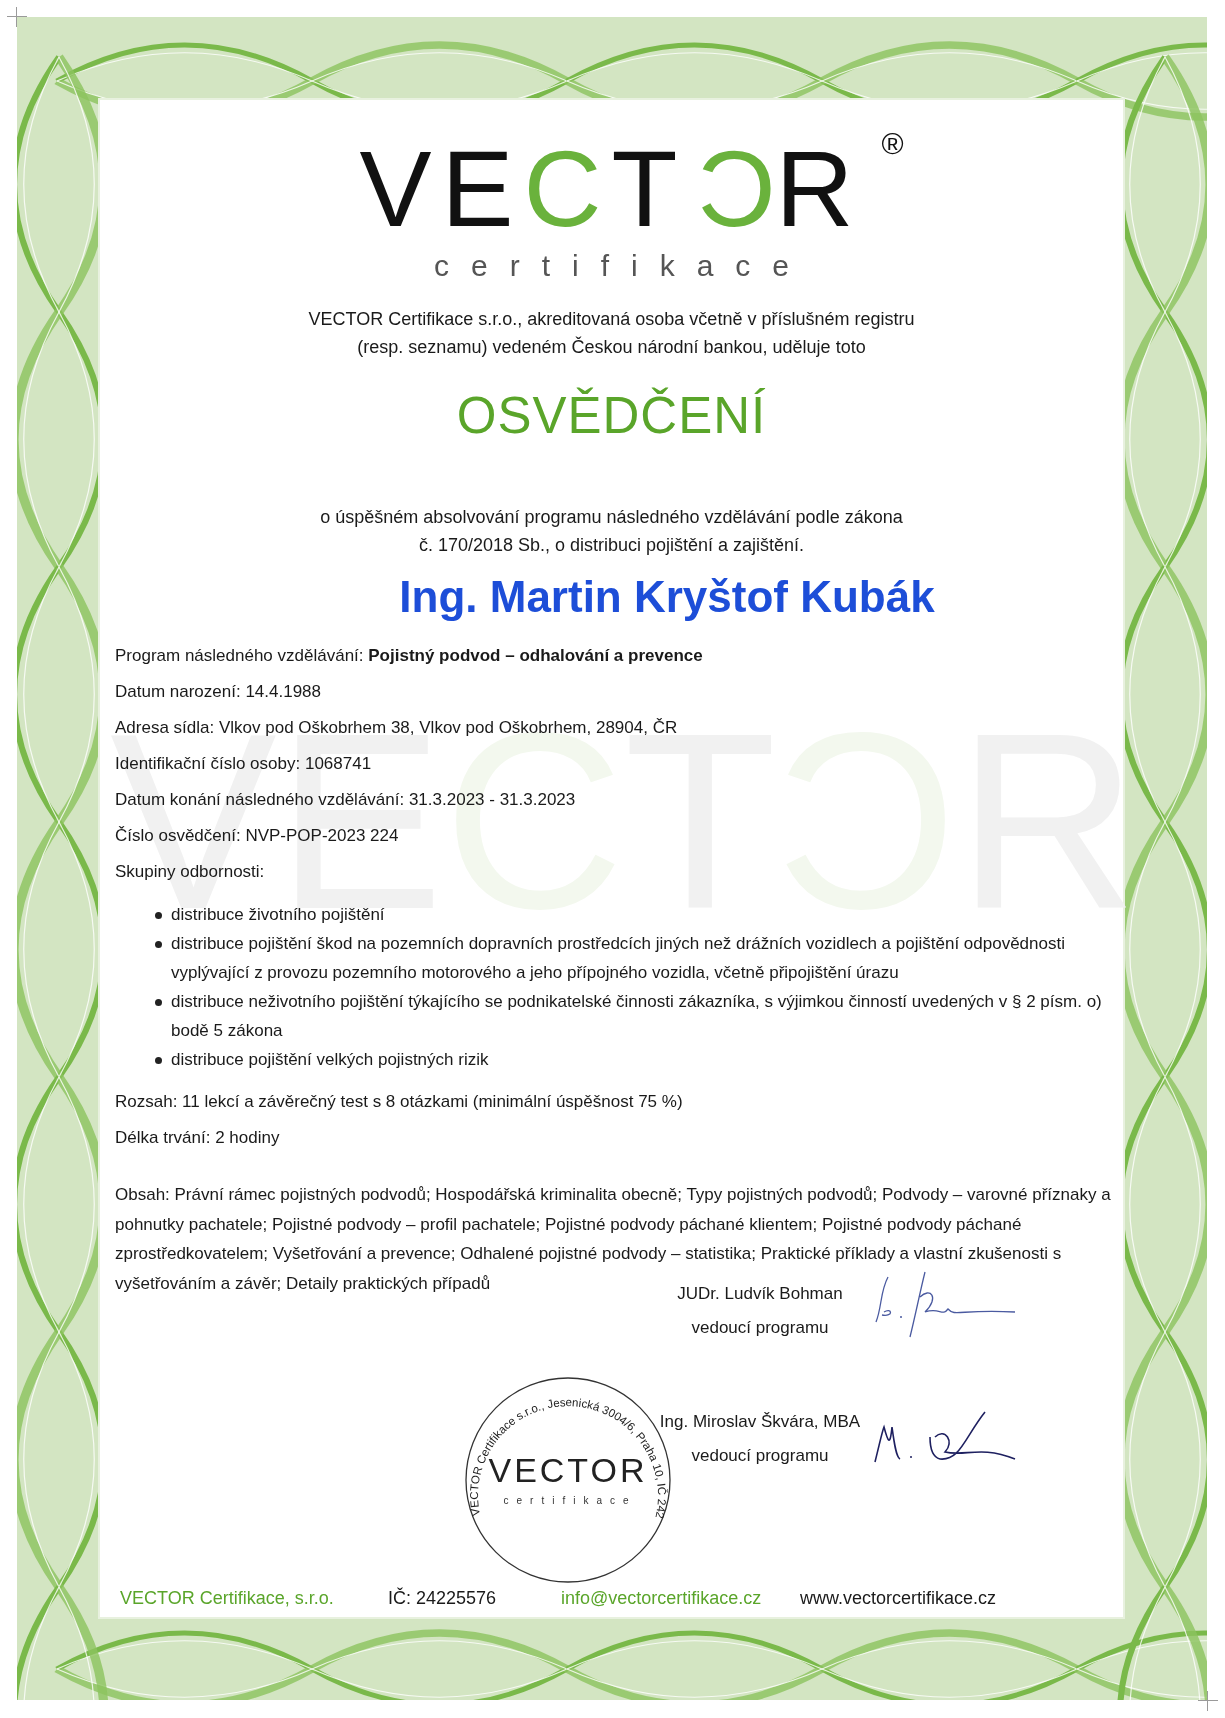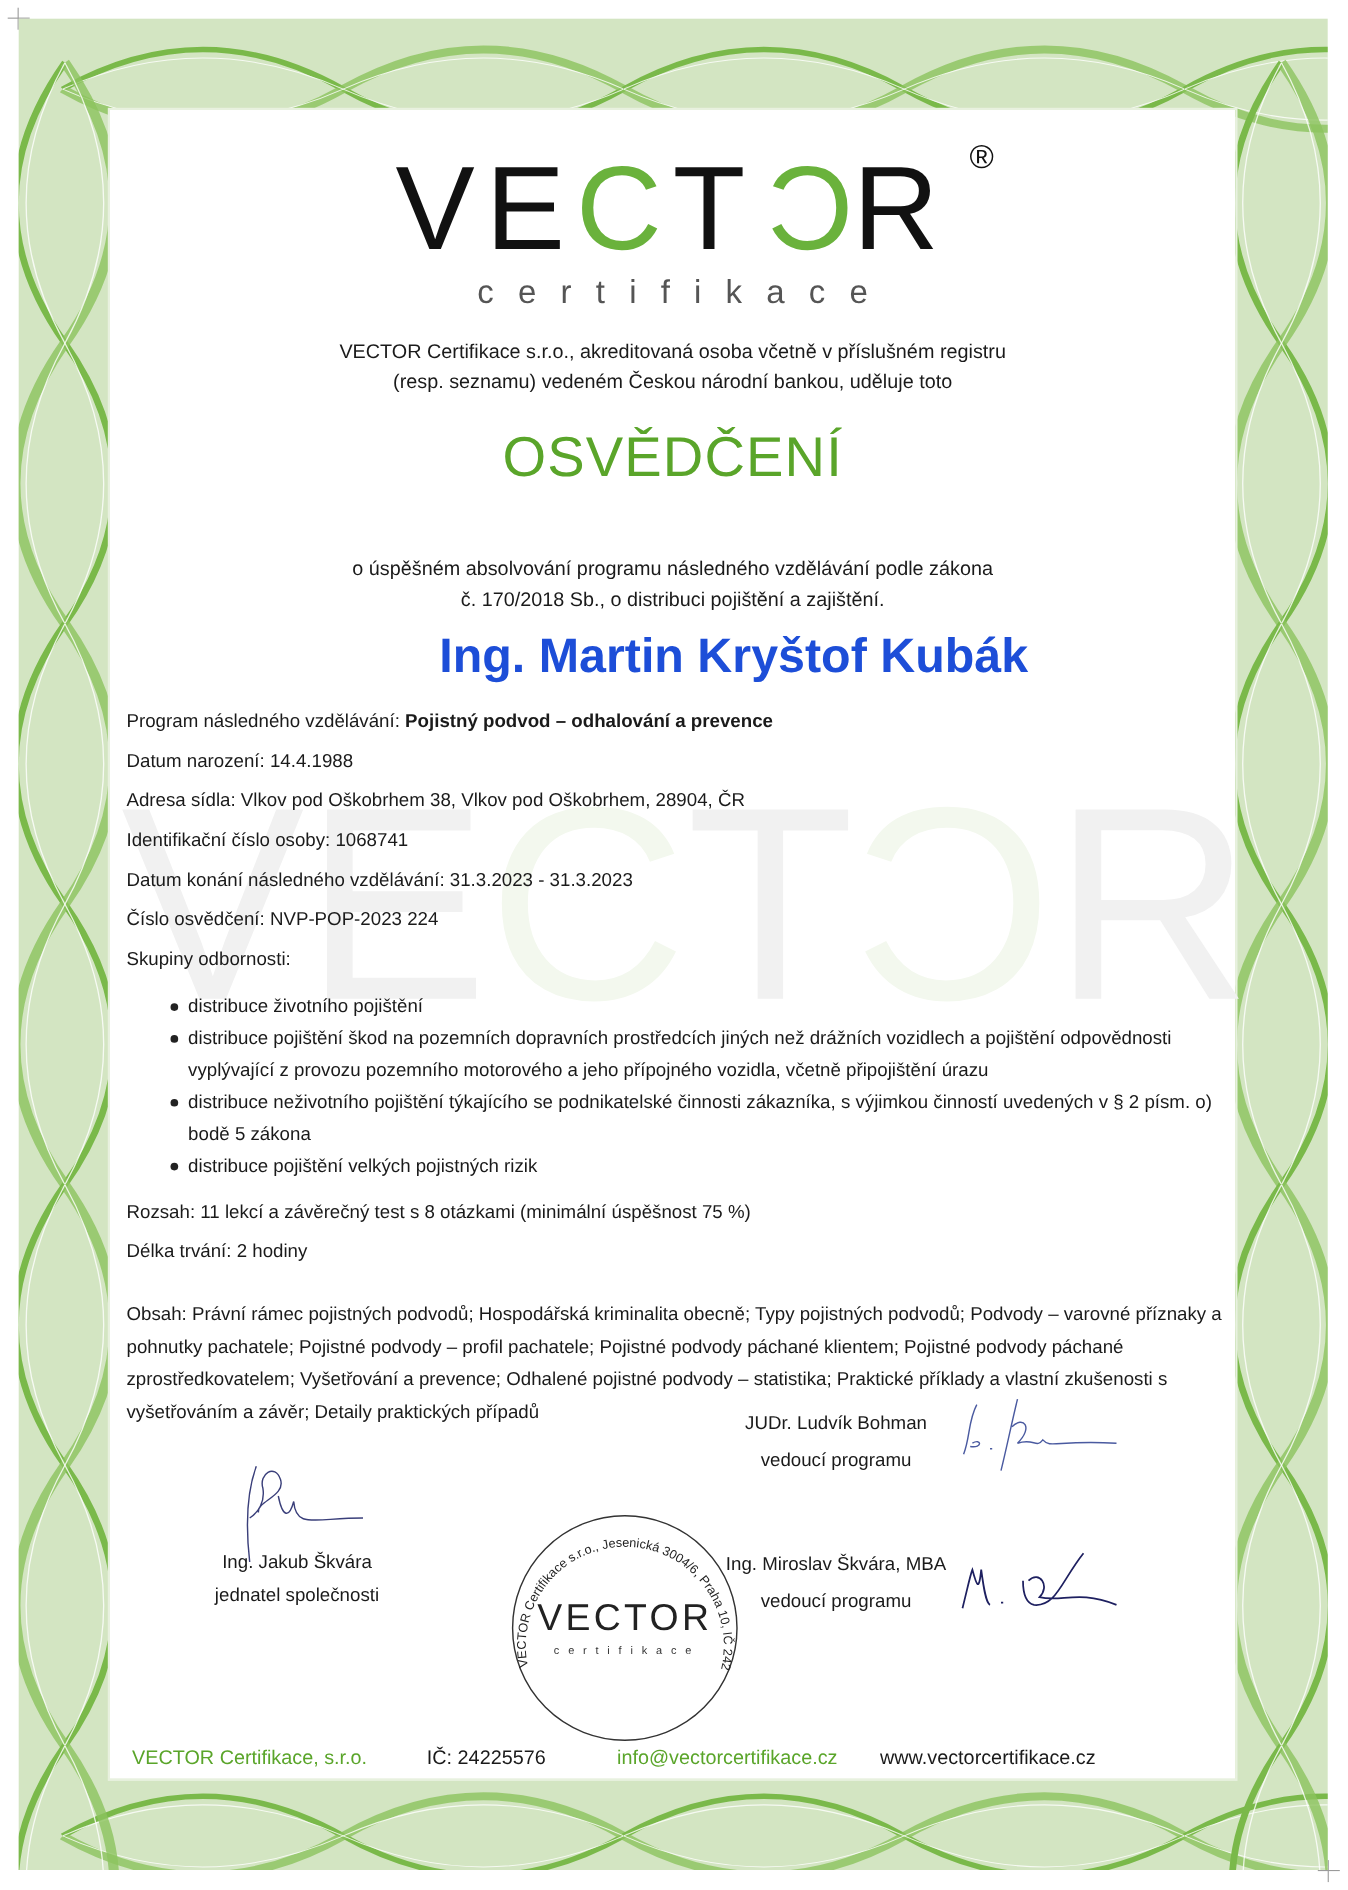--- a/index.html
+++ b/index.html
@@ -144,27 +144,20 @@
       <li>distribuce životního pojištění</li>
       <li>distribuce pojištění škod na pozemních dopravních prostředcích jiných než drážních vozidlech a pojištění odpovědnosti vyplývající z provozu pozemního motorového a jeho přípojného vozidla, včetně připojištění úrazu</li>
       <li>distribuce neživotního pojištění týkajícího se podnikatelské činnosti zákazníka, s výjimkou činností uvedených v § 2 písm. o) bodě 5 zákona</li>
       <li>distribuce pojištění velkých pojistných rizik</li>
     </ul>
     <div class="row after">Rozsah: 11 lekcí a závěrečný test s 8 otázkami (minimální úspěšnost 75 %)</div>
     <div class="row">Délka trvání: 2 hodiny</div>
     <div class="para">Obsah: Právní rámec pojistných podvodů; Hospodářská kriminalita obecně; Typy pojistných podvodů; Podvody – varovné příznaky a pohnutky pachatele; Pojistné podvody – profil pachatele; Pojistné podvody páchané klientem; Pojistné podvody páchané zprostředkovatelem; Vyšetřování a prevence; Odhalené pojistné podvody – statistika; Praktické příklady a vlastní zkušenosti s vyšetřováním a závěr; Detaily praktických případů</div>
   </div>
 
-  <div class="sig-left">
-    <svg class="scrawl" width="130" height="100" viewBox="0 0 130 100">
-      <path d="M28 8 C 20 30, 18 60, 22 95 M22 55 C 30 50, 36 40, 34 28 C 30 15, 45 5, 50 20 C 55 35, 28 40, 30 50 M48 35 C 52 55, 58 55, 62 40 C 64 65, 80 55, 125 55" fill="none" stroke="#3a3f7a" stroke-width="1.3"></path>
-    </svg>
-    <div>Ing. Jakub Škvára</div>
-    <div>jednatel společnosti</div>
-  </div>
 
   <svg class="stamp" viewBox="0 0 220 220">
     <defs>
       <path id="ringPath" d="M 22 145 A 90 90 0 1 1 198 145"></path>
     </defs>
     <circle cx="110" cy="110" r="102" fill="none" stroke="#333" stroke-width="1.3"></circle>
     <text font-family="Liberation Sans, sans-serif" font-size="11.5" fill="#222">
       <textPath href="#ringPath">VECTOR Certifikace s.r.o., Jesenická 3004/6, Praha 10, IČ 24225576</textPath>
     </text>
     <text x="110" y="112" text-anchor="middle" font-family="Liberation Sans, sans-serif" font-size="34" letter-spacing="3" fill="#222">VECTOR</text>

